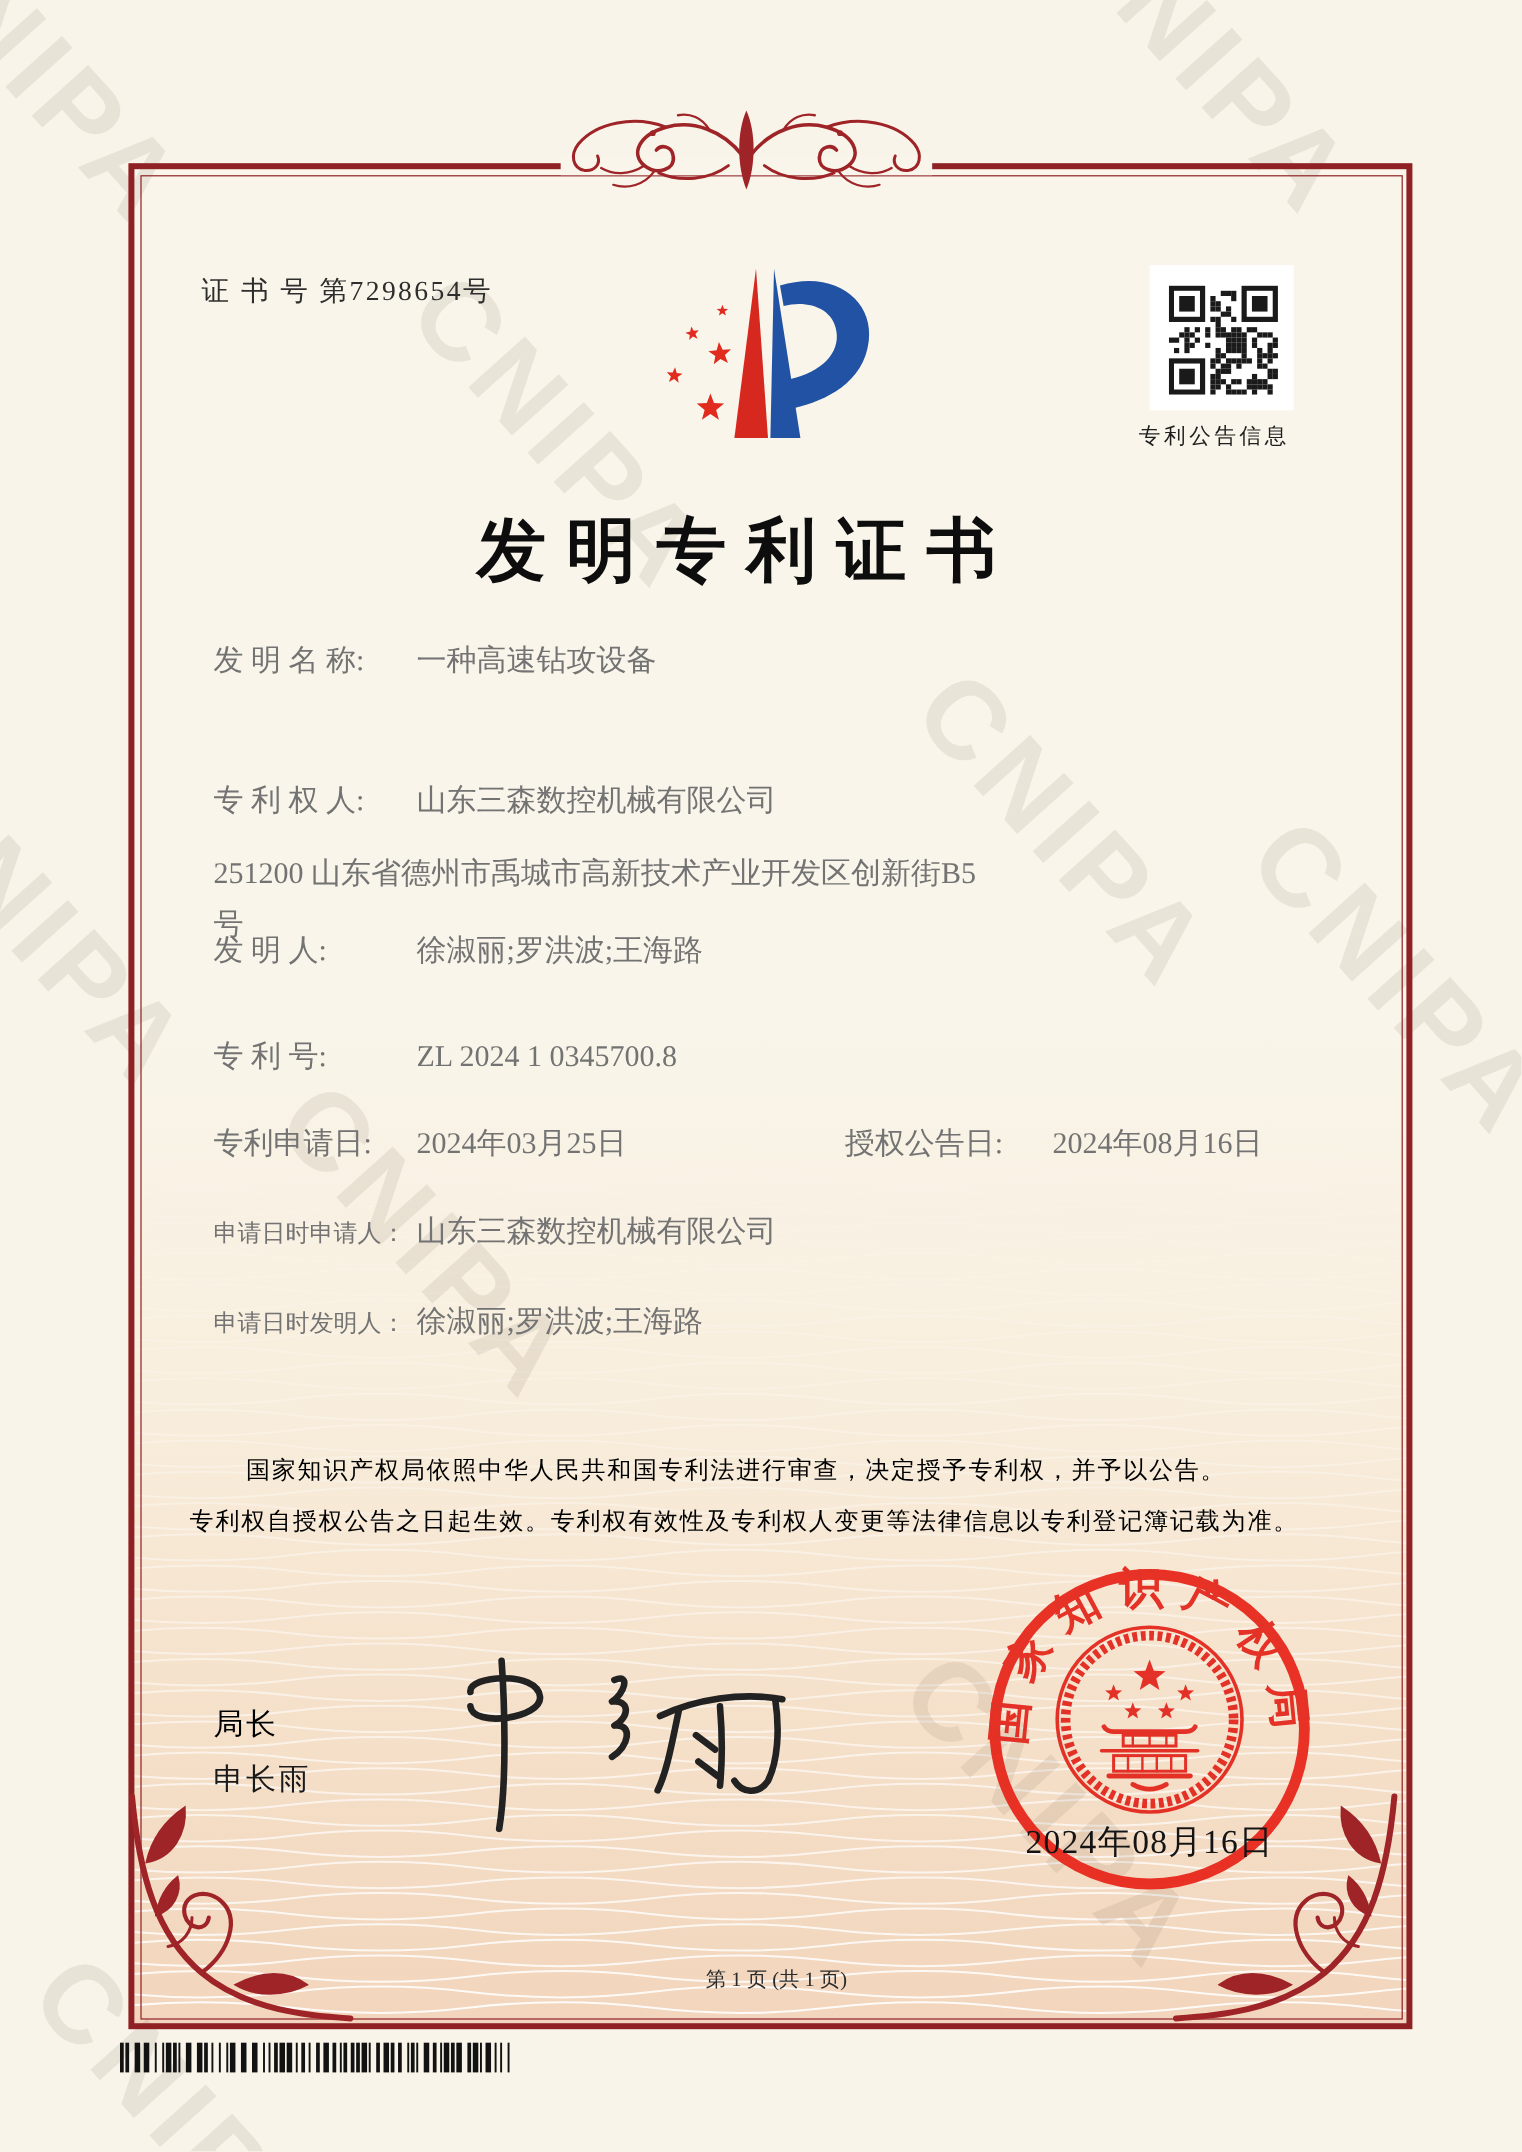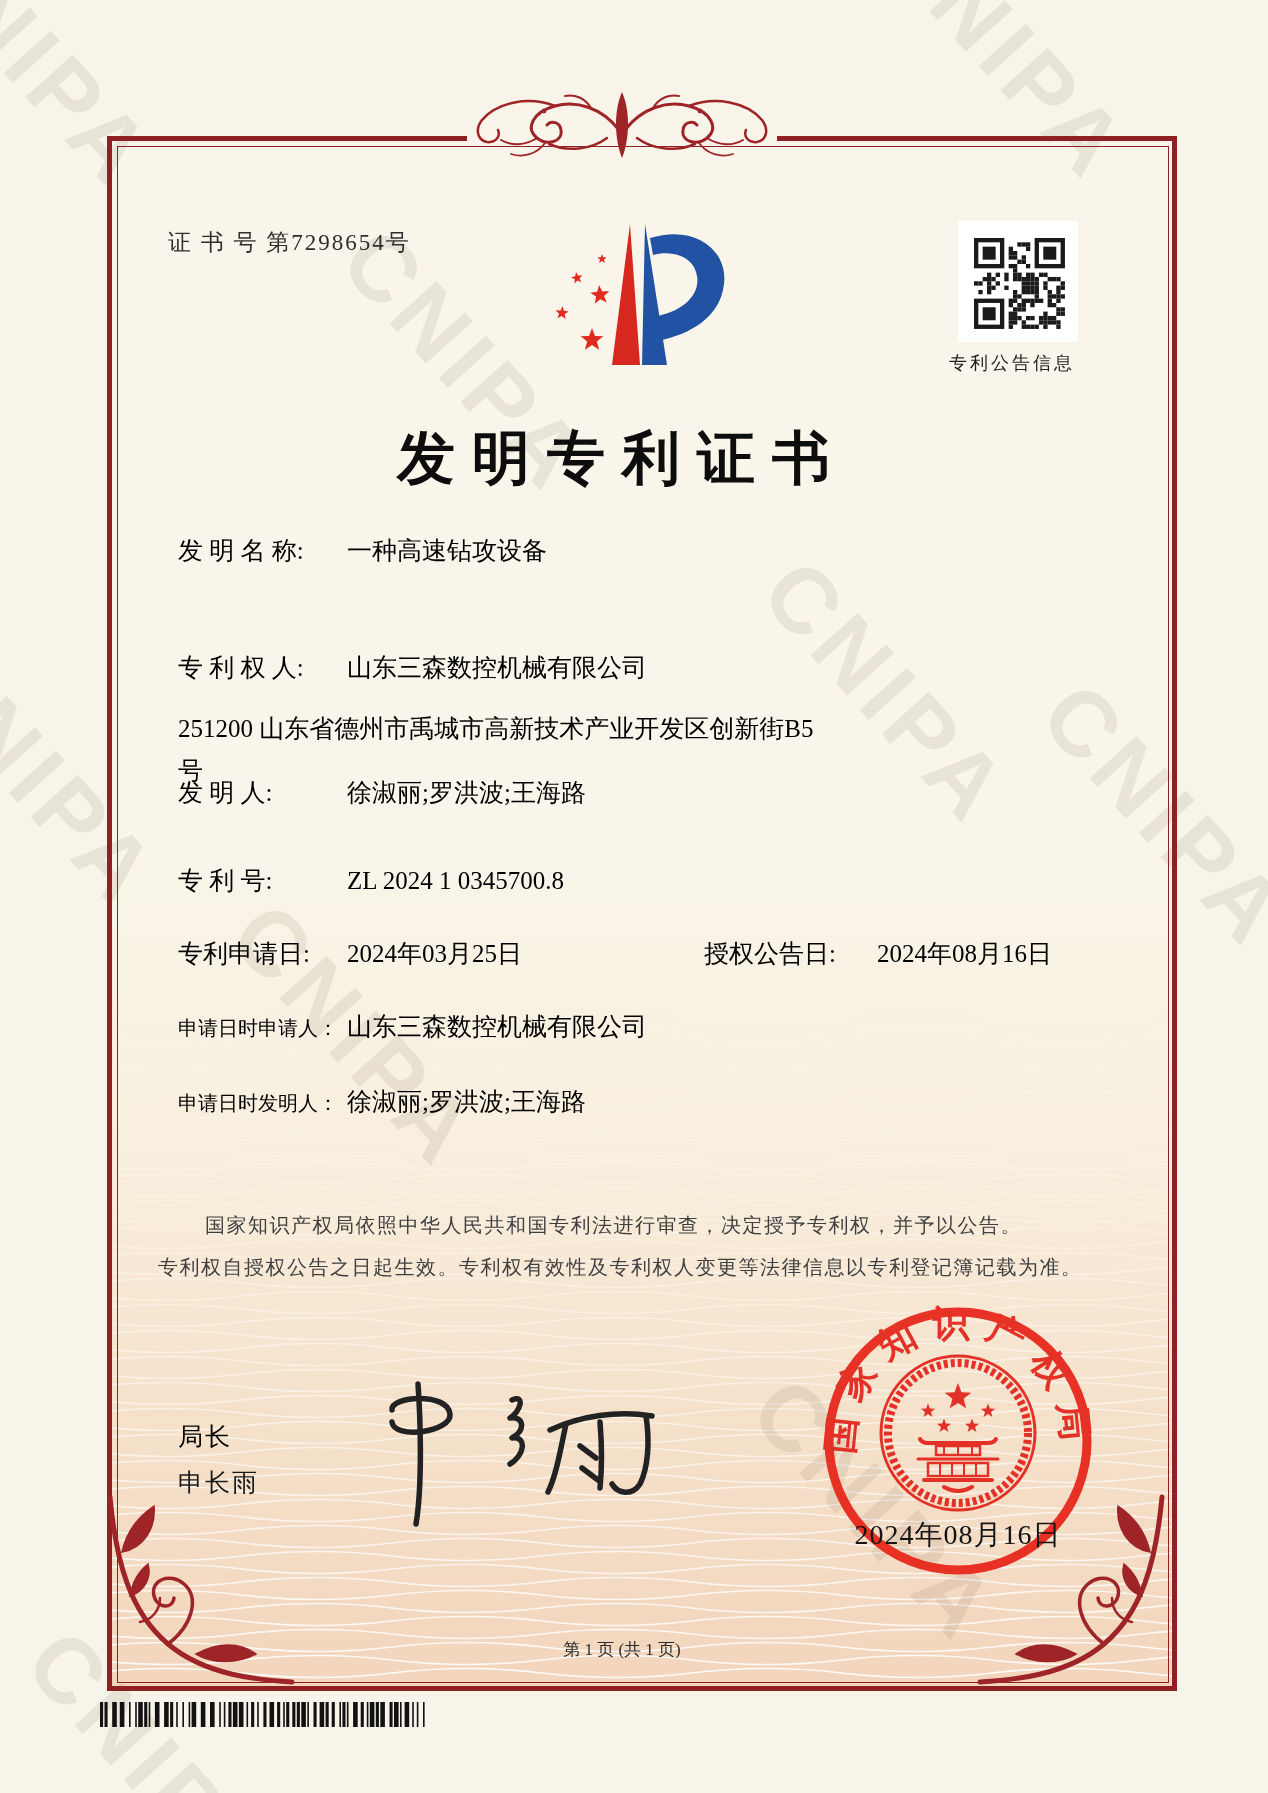--- a/index.html
+++ b/index.html
@@ -25,48 +25,48 @@
   .cert-no{position:absolute;left:168px;top:227px;font-size:23px;letter-spacing:2px;color:#2e2e2e;z-index:5;}
   .logo{position:absolute;left:550px;top:222px;z-index:5;}
   .qr-box{position:absolute;left:958px;top:221px;width:120px;height:121px;background:#ffffff;z-index:5;}
   .qr-svg{position:absolute;left:974px;top:238px;z-index:6;}
   .qr-caption{position:absolute;left:942px;top:351px;width:140px;text-align:center;
       font-size:18px;letter-spacing:3px;color:#1e1e1e;z-index:6;}
   .title{position:absolute;left:112px;top:388px;width:1020px;text-align:center;
       font-size:58px;font-weight:900;letter-spacing:17px;color:#0d0d0d;z-index:5;margin-top:32px;}
 
   
-  .row{position:absolute;left:178px;display:flex;font-size:25px;color:#000000;z-index:5;line-height:1.25;}
+  .row{position:absolute;left:178px;display:flex;font-size:25px;color:#737373;z-index:5;line-height:1.25;}
   .row .lbl{display:inline-block;width:169px;flex:none;}
   .row .val{white-space:pre-wrap;}
   .row-r{left:704px;}
   .row-r .lbl{width:173px;}
   .small-lbl .lbl{font-size:20px;padding-top:5px;}
   .val-wrap{width:660px;line-height:42px;}
 
   
-  .stmt{position:absolute;font-size:20px;letter-spacing:1.5px;color:#404040;z-index:5;white-space:nowrap;}
+  .stmt{position:absolute;font-size:20px;letter-spacing:1.5px;color:#000000;z-index:5;white-space:nowrap;}
   #stmt1{left:205px;top:1212px;}
   #stmt2{left:158px;top:1254px;}
 
   
   .director-label{position:absolute;left:178px;top:1420px;font-family:"Liberation Sans","DejaVu Sans",sans-serif;
       font-size:25px;color:#000000;letter-spacing:2px;z-index:5;}
   .director-name{position:absolute;left:178px;top:1466px;font-family:"Liberation Sans","DejaVu Sans",sans-serif;
       font-size:25px;color:#1a1a1a;letter-spacing:2px;z-index:5;}
   .sig{position:absolute;left:360px;top:1372px;z-index:5;}
 
   
   .seal{position:absolute;left:810px;top:1293px;z-index:6;opacity:0.94;}
   .seal-date{position:absolute;left:810px;top:1516px;width:296px;text-align:center;
       font-size:28px;color:#141414;z-index:7;letter-spacing:1px;}
 
   
   .footer{position:absolute;left:112px;top:1638px;width:1020px;text-align:center;
-      font-size:17px;color:#2b2b2b;z-index:5;}
+      font-size:17px;color:#2b2b2b;z-index:5;padding-left:25px;}
   .barcode{position:absolute;left:100px;top:1702px;z-index:5;}
 </style>
 </head>
 <body>
 
 <div class="page">
 
   <div class="inner-bg">
     <svg width="1060" height="1545" viewBox="0 0 1060 1545">
       <g id="waves-g">

